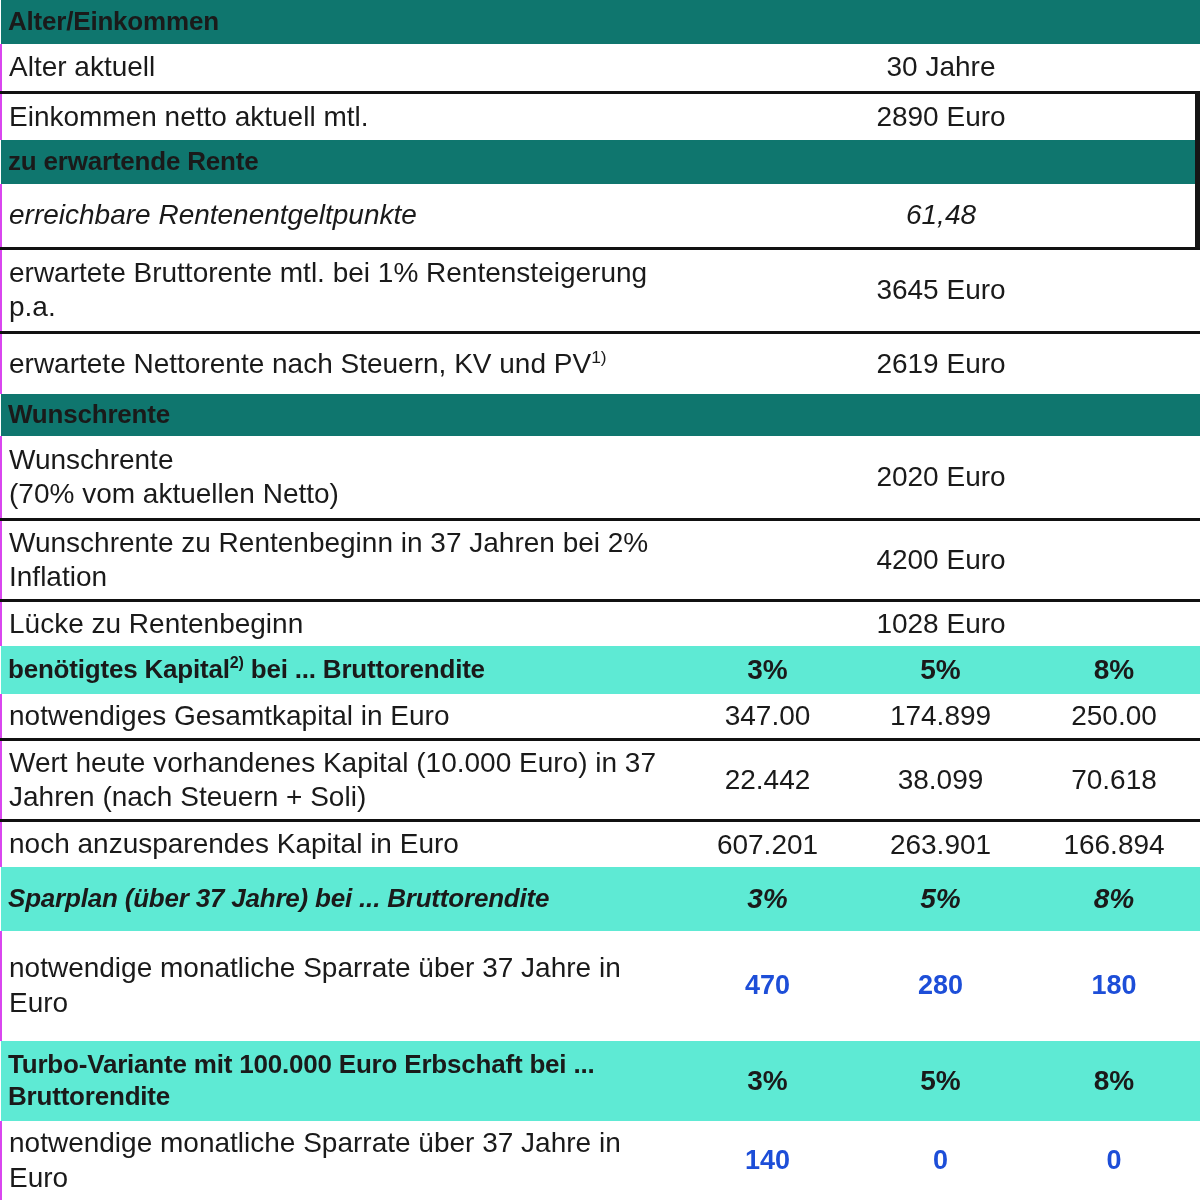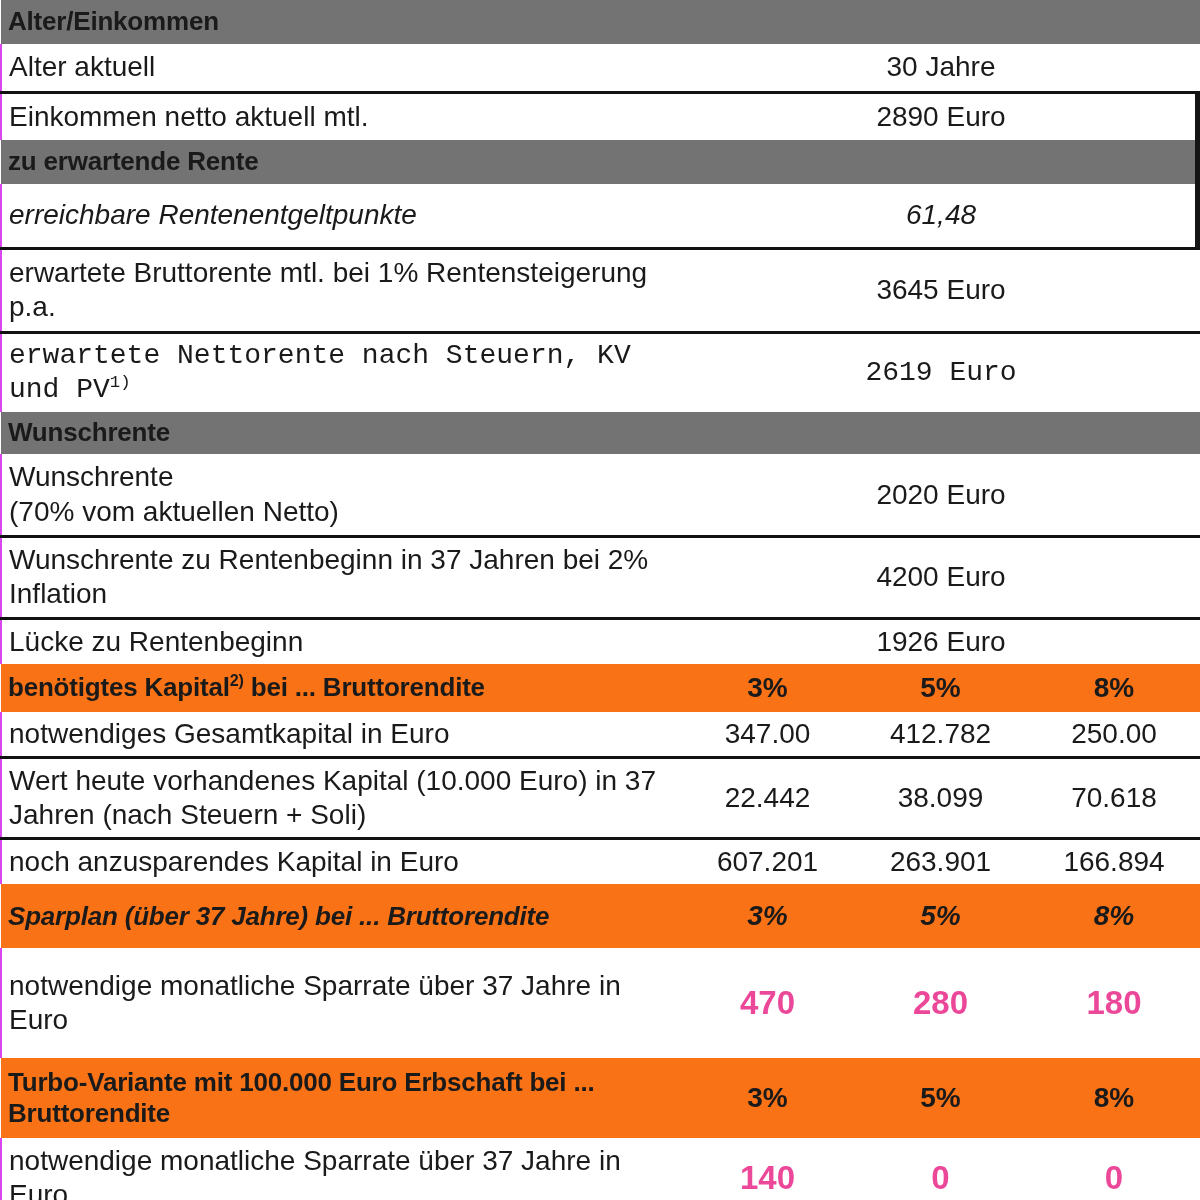--- a/index.html
+++ b/index.html
@@ -30,34 +30,34 @@
     text-align: center;
     padding: 5px 2px;
   }
   .colh {
     text-align: center;
     font-weight: 700;
     padding: 5px 2px;
   }
   .sec td { font-weight: 700; }
   .sec .lbl { font-size: 26px; letter-spacing: -0.2px; }
-  .yellow td { background: #737373; }
-  .teal td { background: #f97316; }
+  .yellow td { background: #0f766e; }
+  .teal td { background: #5eead4; }
   tr.row > td:first-child { border-left: 2px solid #d946ef; }
   tr.bt > td { border-top: 3px solid #111111; }
   tr.green .val {
-    color: #ec4899;
+    color: #1d4ed8;
     font-weight: 700;
-    font-size: 33px;
+    font-size: 27px;
     text-align: center;
   }
   sup { font-size: 62%; line-height: 0; }
   .h38 { height: 38px; }  .h42 { height: 42px; }
   .h44 { height: 44px; }  .h48 { height: 48px; }
-  .h64 { height: 64px; font-style: italic; }  .h75 { height: 76px; font-family: Liberation Mono, monospace; }
+  .h64 { height: 64px; font-style: italic; }  .h75 { height: 62px; }
   .h80 { height: 80px; padding-left: 44px; }  .h83 { height: 83px; }
   .h84 { height: 84px; }  .h110 { height: 110px; }
   .edge-bar {
     position: absolute;
     right: 0;
     top: 92px;
     width: 5px;
     height: 156px;
     background: #151515;
   }
@@ -110,33 +110,33 @@
       <td class="lbl">Wunschrente
 (70% vom aktuellen Netto)</td>
       <td colspan="3" class="val">2020 Euro</td>
     </tr>
     <tr class="row bt h80">
       <td class="lbl">Wunschrente zu Rentenbeginn in 37 Jahren bei 2% Inflation</td>
       <td colspan="3" class="val">4200 Euro</td>
     </tr>
     <tr class="row bt h38">
       <td class="lbl">Lücke zu Rentenbeginn</td>
-      <td colspan="3" class="val">1926 Euro</td>
+      <td colspan="3" class="val">1028 Euro</td>
     </tr>
 
     <tr class="sec teal h48">
       <td class="lbl"><span>benötigtes Kapital</span><sup>2)</sup><span> bei ... Bruttorendite</span></td>
       <td class="colh">3%</td>
       <td class="colh">5%</td>
       <td class="colh">8%</td>
     </tr>
     <tr class="row h44">
       <td class="lbl">notwendiges Gesamtkapital in Euro</td>
       <td class="val">347.00</td>
-      <td class="val">412.782</td>
+      <td class="val">174.899</td>
       <td class="val">250.00</td>
     </tr>
     <tr class="row bt h80">
       <td class="lbl">Wert heute vorhandenes Kapital (10.000 Euro) in 37 Jahren (nach Steuern + Soli)</td>
       <td class="val">22.442</td>
       <td class="val">38.099</td>
       <td class="val">70.618</td>
     </tr>
     <tr class="row bt h44">
       <td class="lbl">noch anzusparendes Kapital in Euro</td>

